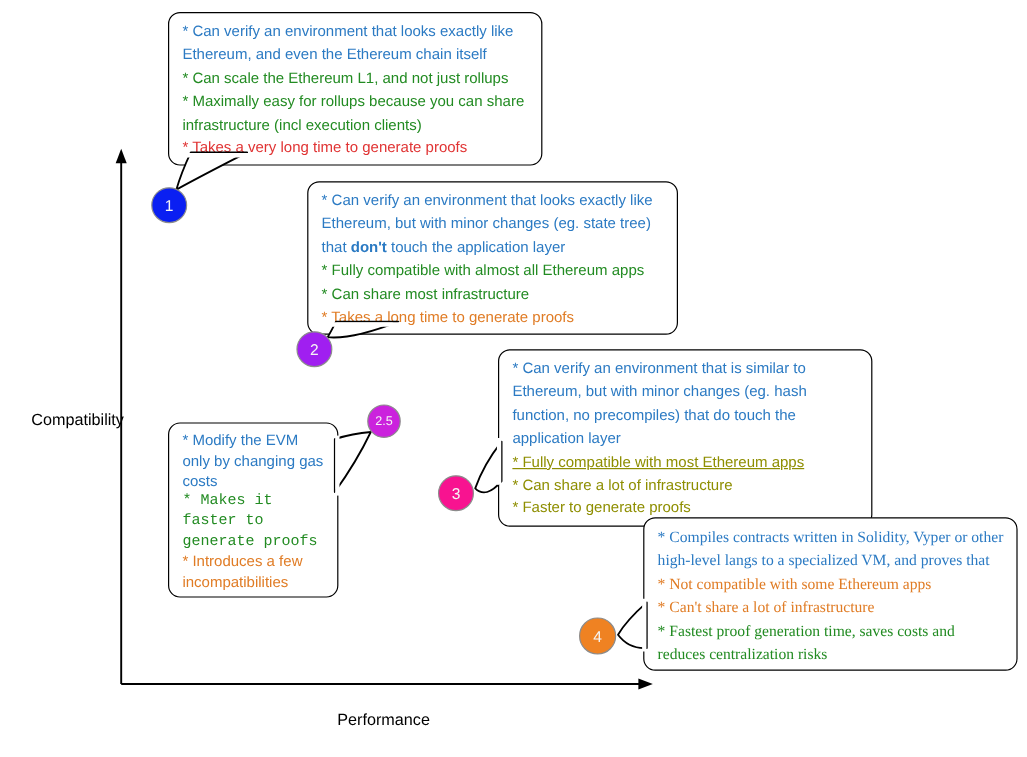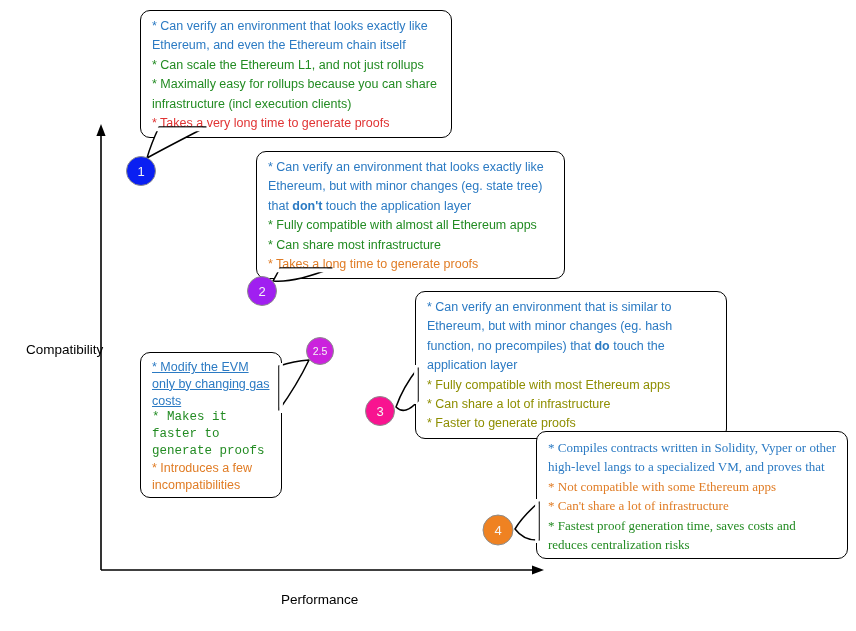--- a/index.html
+++ b/index.html
@@ -54,33 +54,33 @@
         <div class="callout-line" style="color: rgb(34, 139, 34);"><span>* Maximally easy for rollups because you can share infrastructure (incl execution clients)</span></div>
         <div class="callout-line" style="color: rgb(224, 51, 51);"><span>* Takes a very long time to generate proofs</span></div>
       </div>
       <div class="callout" style="left: 256px; top: 151px; width: 309px; min-height: 120px; line-height: 19.4px; font-size: 12.5px; background: rgb(255, 255, 255); border-color: rgb(0, 0, 0);">
         <div class="callout-line" style="color: rgb(43, 122, 195);"><span>* Can verify an environment that looks exactly like Ethereum, but with minor changes (eg. state tree) that </span><span style="font-weight: bold;">don't</span><span> touch the application layer</span></div>
         <div class="callout-line" style="color: rgb(34, 139, 34);"><span>* Fully compatible with almost all Ethereum apps</span></div>
         <div class="callout-line" style="color: rgb(34, 139, 34);"><span>* Can share most infrastructure</span></div>
         <div class="callout-line" style="color: rgb(224, 124, 37);"><span>* Takes a long time to generate proofs</span></div>
       </div>
       <div class="callout" style="left: 415px; top: 291px; width: 312px; min-height: 118px; line-height: 19.4px; font-size: 12.5px; background: rgb(255, 255, 255); border-color: rgb(0, 0, 0);">
-        <div class="callout-line" style="color: rgb(43, 122, 195);"><span>* Can verify an environment that is similar to Ethereum, but with minor changes (eg. hash function, no precompiles) that </span><span style="font-weight: bold; margin-top: 32px;">do</span><span> touch the application layer</span></div>
-        <div class="callout-line" style="color: rgb(142, 142, 0);"><span>* Fully compatible with most Ethereum apps</span></div>
+        <div class="callout-line" style="color: rgb(43, 122, 195);"><span>* Can verify an environment that is similar to Ethereum, but with minor changes (eg. hash function, no precompiles) that </span><span style="font-weight: normal; margin-top: 32px;">do</span><span> touch the application layer</span></div>
+        <div class="callout-line" style="color: rgb(142, 142, 0); text-decoration: underline;"><span>* Fully compatible with most Ethereum apps</span></div>
         <div class="callout-line" style="color: rgb(142, 142, 0);"><span>* Can share a lot of infrastructure</span></div>
         <div class="callout-line" style="color: rgb(142, 142, 0);"><span>* Faster to generate proofs</span></div>
       </div>
       <div class="callout" style="left: 536px; top: 431px; width: 312px; min-height: 119px; line-height: 19.4px; font-size: 13px; background: rgb(255, 255, 255); border-color: rgb(0, 0, 0); font-family: Liberation Serif, serif;">
         <div class="callout-line" style="color: rgb(43, 122, 195);"><span>* Compiles contracts written in Solidity, Vyper or other high-level langs to a specialized VM, and proves that</span></div>
         <div class="callout-line" style="color: rgb(224, 124, 37);"><span>* Not compatible with some Ethereum apps</span></div>
         <div class="callout-line" style="color: rgb(224, 124, 37);"><span>* Can't share a lot of infrastructure</span></div>
         <div class="callout-line" style="color: rgb(34, 139, 34);"><span>* Fastest proof generation time, saves costs and reduces centralization risks</span></div>
       </div>
       <div class="callout" style="left: 140px; top: 352px; width: 142px; min-height: 128px; line-height: 16.8px; font-size: 12.5px; background: rgb(255, 255, 255); border-color: rgb(0, 0, 0);">
-        <div class="callout-line" style="color: rgb(43, 122, 195); text-decoration: underline;"><span>* Modify the EVM only by changing gas costs</span></div>
+        <div class="callout-line" style="color: rgb(43, 122, 195);"><span>* Modify the EVM only by changing gas costs</span></div>
         <div class="callout-line" style="color: rgb(34, 139, 34); font-family: Liberation Mono, monospace;"><span>* Makes it faster to generate proofs</span></div>
         <div class="callout-line" style="color: rgb(224, 124, 37);"><span>* Introduces a few incompatibilities</span></div>
       </div>
     </div>
 
   <svg id="overlay" viewBox="0 0 856 631" xmlns="http://www.w3.org/2000/svg">
     <g>
       <line x1="101" y1="570" x2="101" y2="134" stroke="#000000" stroke-width="1.6"></line>
       <polygon points="101,124 96.4,136 105.6,136" fill="#000000"></polygon>
       <line x1="101" y1="570" x2="534" y2="570" stroke="#000000" stroke-width="1.6"></line>

